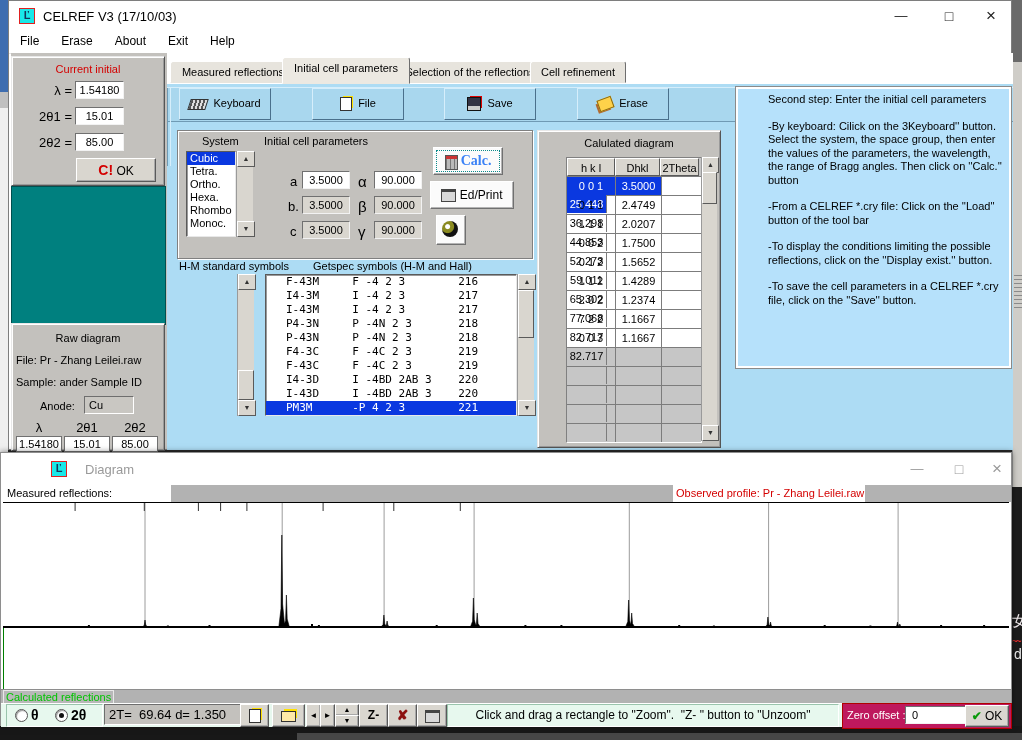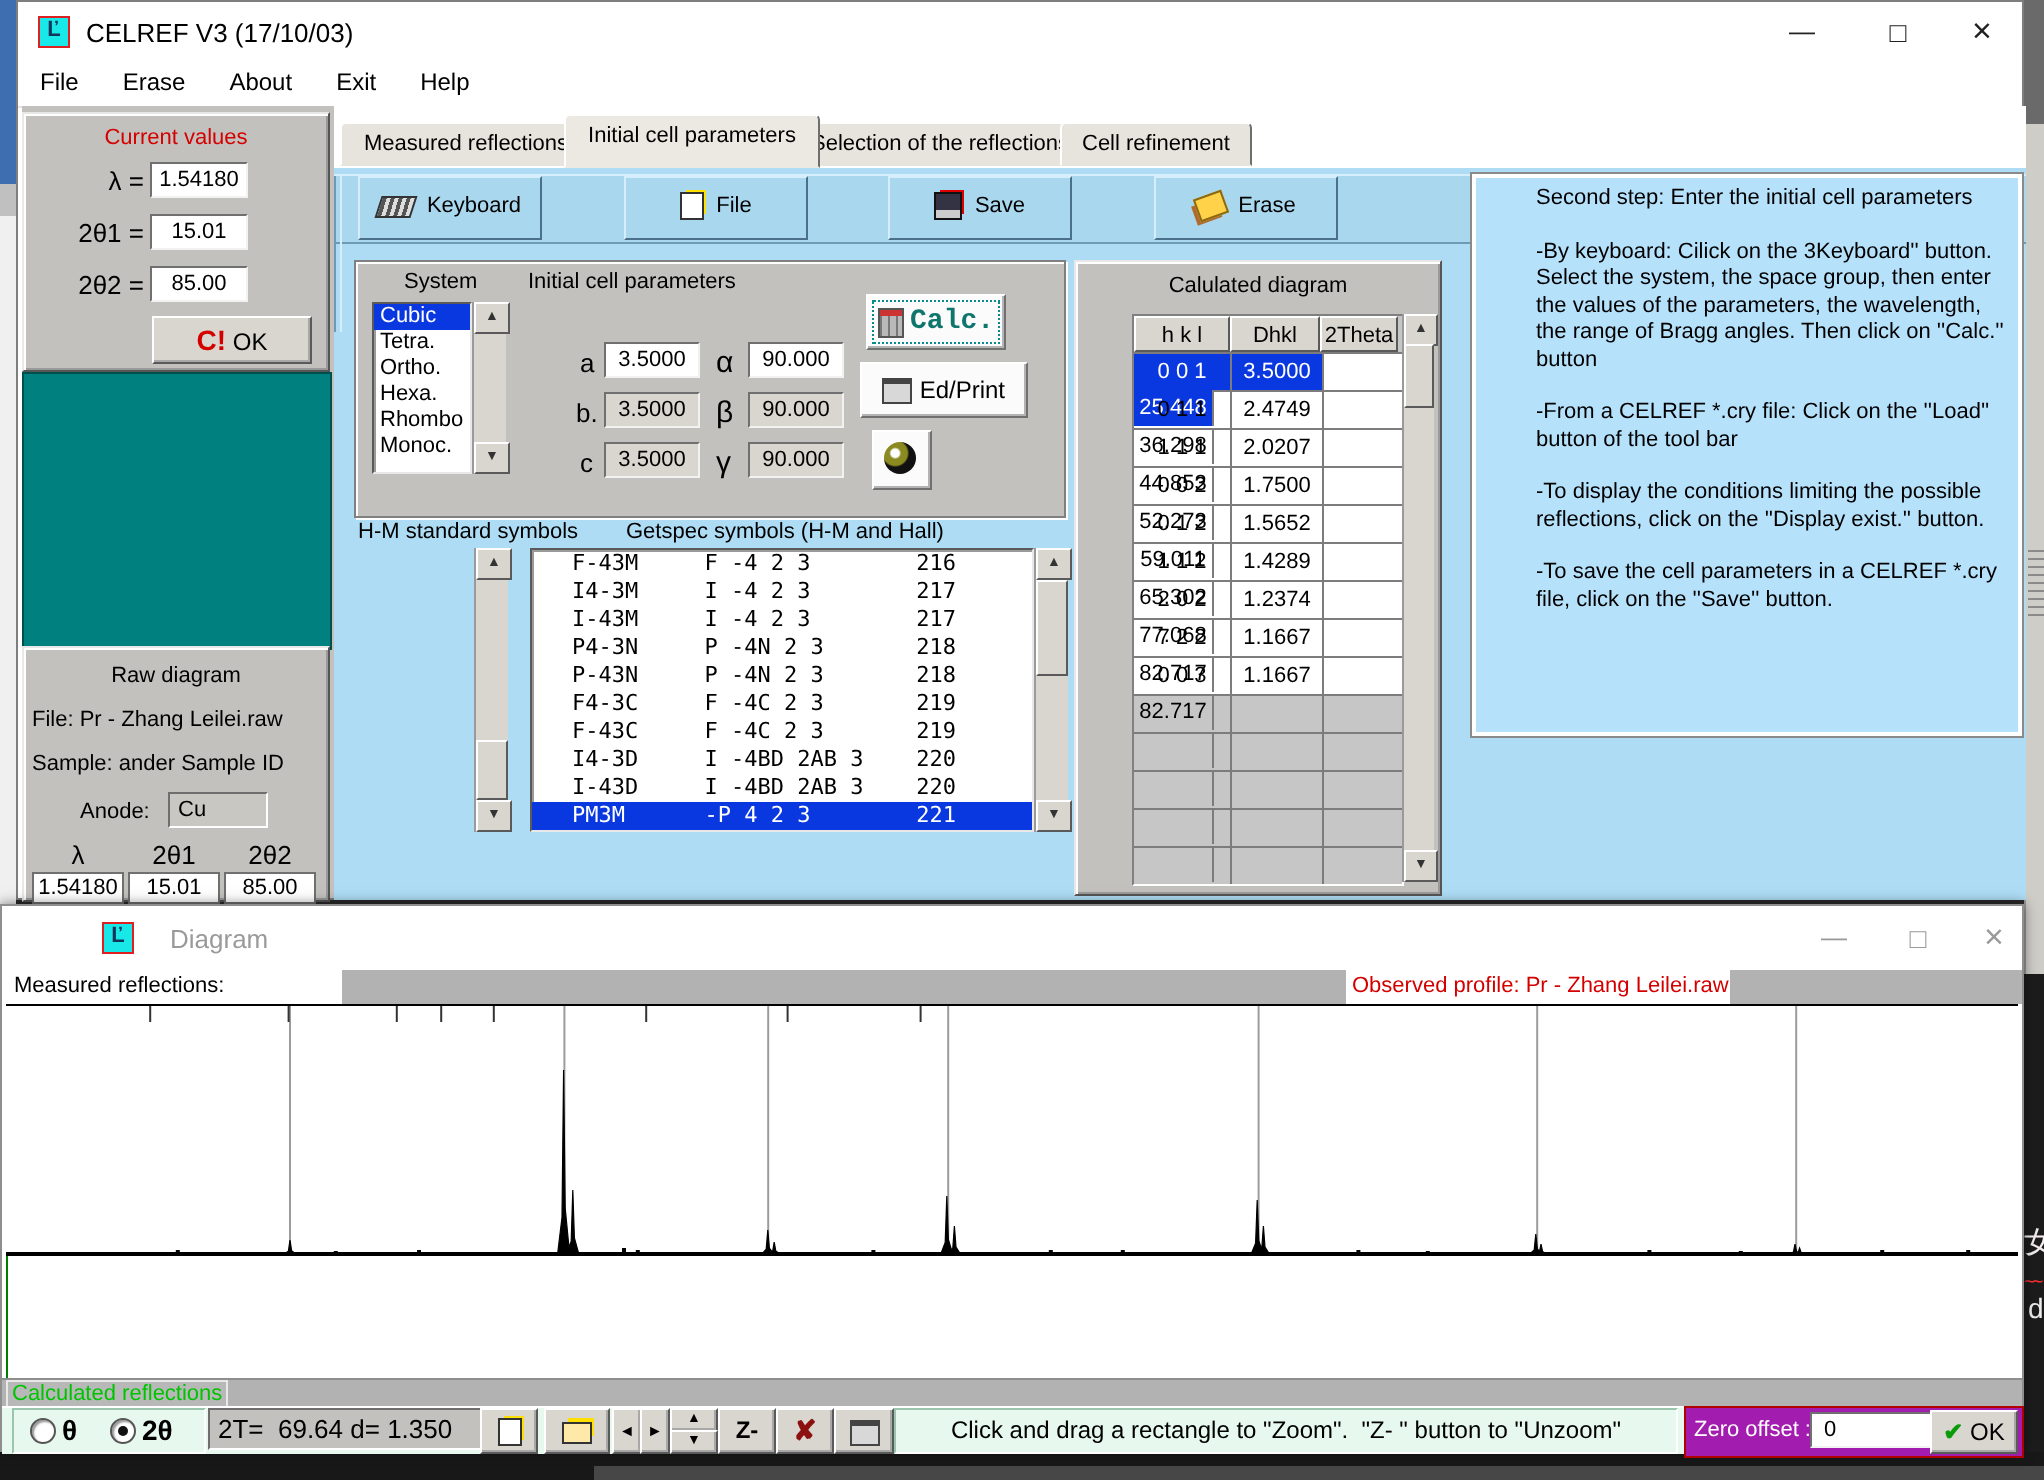--- a/index.html
+++ b/index.html
@@ -66,21 +66,21 @@
       <div class="abs wbtn" style="left:872px;top:2px;">—</div>
       <div class="abs wbtn" style="left:920px;top:2px;font-size:14px;">□</div>
       <div class="abs wbtn" style="left:962px;top:2px;font-size:17px;">×</div>
     </div>
 
     <div class="abs" id="menubar" style="left:0;top:30px;width:1002px;height:22px;background:#fff;border-bottom:1px solid #e4e4e4;font-size:12px;"><div style="display: inline-block; padding: 3px 11px;">File</div><div style="display: inline-block; padding: 3px 11px;">Erase</div><div style="display: inline-block; padding: 3px 11px;">About</div><div style="display: inline-block; padding: 3px 11px;">Exit</div><div style="display: inline-block; padding: 3px 11px;">Help</div></div>
 
     <div class="abs" style="left:2px;top:52px;width:156px;height:396px;background:#c3c1bd;">
 
       <div class="abs raised2 panelgray" style="left:0;top:3px;width:152px;height:128px;">
-        <div class="abs redtxt" style="left:0;top:6px;width:152px;text-align:center;">Current values</div>
+        <div class="abs redtxt" style="left:0;top:6px;width:152px;text-align:center;">Current initial</div>
         <div class="abs" style="left:20px;top:26px;width:40px;text-align:right;font-size:13px;">λ =</div>
         <div class="abs inputbox" style="left:63px;top:24px;width:47px;height:16px;line-height:16px;">1.54180</div>
         <div class="abs" style="left:10px;top:52px;width:50px;text-align:right;font-size:13px;">2θ1 =</div>
         <div class="abs inputbox" style="left:63px;top:50px;width:47px;height:16px;line-height:16px;">15.01</div>
         <div class="abs" style="left:10px;top:78px;width:50px;text-align:right;font-size:13px;">2θ2 =</div>
         <div class="abs inputbox" style="left:63px;top:76px;width:47px;height:16px;line-height:16px;">85.00</div>
         <div class="abs btn" style="left:64px;top:101px;width:78px;height:22px;line-height:22px;font-size:12px;">
           <span style="color:#d40000;font-weight:bold;font-size:14px;">C!</span>
           <span>OK</span>
         </div>
@@ -154,21 +154,21 @@
           <div class="abs" style="left:180px;top:67px;font-size:15px;">β</div>
           <div class="abs inputbox dis" style="left:196px;top:65px;width:46px;height:16px;line-height:16px;">90.000</div>
           <div class="abs" style="left:112px;top:93px;font-size:13px;">c</div>
           <div class="abs inputbox dis" style="left:124px;top:90px;width:46px;height:16px;line-height:16px;">3.5000</div>
           <div class="abs" style="left:180px;top:92px;font-size:15px;">γ</div>
           <div class="abs inputbox dis" style="left:196px;top:90px;width:46px;height:16px;line-height:16px;">90.000</div>
 
           <div class="abs whitebtn" style="left:255px;top:16px;width:68px;height:26px;outline:1px dotted #0a8a8a;outline-offset:-4px;text-align:center;line-height:26px;">
             <span class="mini-ico" style="width:11px;height:13px;background:#b9b9b9;border:1px solid #555;
                          background-image:linear-gradient(#c33 0 3px,transparent 3px),repeating-linear-gradient(90deg,#777 0 1px,transparent 1px 4px);"></span>
-            <span style="color:#0f766e;font-weight:bold;font-size:14px;font-family:Liberation Mono, monospace;">Calc.</span>
+            <span style="color:#3b82f6;font-weight:bold;font-size:14px;font-family:Liberation Serif, serif;">Calc.</span>
           </div>
           <div class="abs whitebtn" style="left:252px;top:50px;width:82px;height:26px;text-align:center;line-height:26px;font-size:12px;">
             <span class="mini-ico" style="width:13px;height:9px;background:#d8d8d8;border:1px solid #444;border-top-width:3px;"></span>
             <span>Ed/Print</span>
           </div>
           <div class="abs whitebtn" style="left:258px;top:84px;width:28px;height:28px;">
             <span class="abs" style="left:5px;top:5px;width:16px;height:16px;border-radius:50%;background:radial-gradient(circle at 35% 35%,#fff 0 2px,#8a8a20 3px 6px,#111 7px);"></span>
           </div>
         </div>
 
@@ -322,21 +322,21 @@
         <div class="btn" style="position:absolute;left:0;top:0;width:22px;height:10px;font-size:7px;line-height:9px;">▲</div>
         <div class="btn" style="position:absolute;left:0;top:11px;width:22px;height:10px;font-size:7px;line-height:9px;">▼</div>
       </div>
       <div class="abs btn" style="left:358px;top:0;width:27px;height:21px;font-weight:bold;font-size:12px;line-height:21px;">Z-</div>
       <div class="abs btn" style="left:387px;top:0;width:27px;height:21px;color:#8c1010;font-weight:bold;font-size:14px;line-height:20px;">✘</div>
       <div class="abs btn" style="left:416px;top:0;width:28px;height:21px;">
         <span class="mini-ico" style="width:13px;height:9px;margin-top:5px;background:#d8d8d8;border:1px solid #444;border-top-width:3px;"></span>
       </div>
       <div class="abs" style="left:446px;top:0;width:390px;height:21px;background:#e7f8ee;border:1px solid;border-color:#9ac4ac #fff #fff #9ac4ac;
                   text-align:center;line-height:21px;font-size:12px;white-space:pre;">Click and drag a rectangle to "Zoom".  "Z- " button to "Unzoom"</div>
-      <div class="abs" style="left:841px;top:-1px;width:168px;height:24px;background:#a21caf;border:1px solid #b00000;">
+      <div class="abs" style="left:841px;top:-1px;width:168px;height:24px;background:#be185d;border:1px solid #b00000;">
         <span class="abs" style="left:4px;top:5px;color:#fff;">Zero offset :</span>
         <div class="abs inputbox" style="left:62px;top:2px;width:54px;height:16px;line-height:16px;text-align:left;padding-left:6px;">0</div>
         <div class="abs btn" style="left:122px;top:1px;width:42px;height:20px;line-height:20px;font-size:12px;">
           <span style="color:#0a9a0a;font-weight:bold;">✔</span>
           <span>OK</span>
         </div>
       </div>
     </div>
   </div>
 </div>

